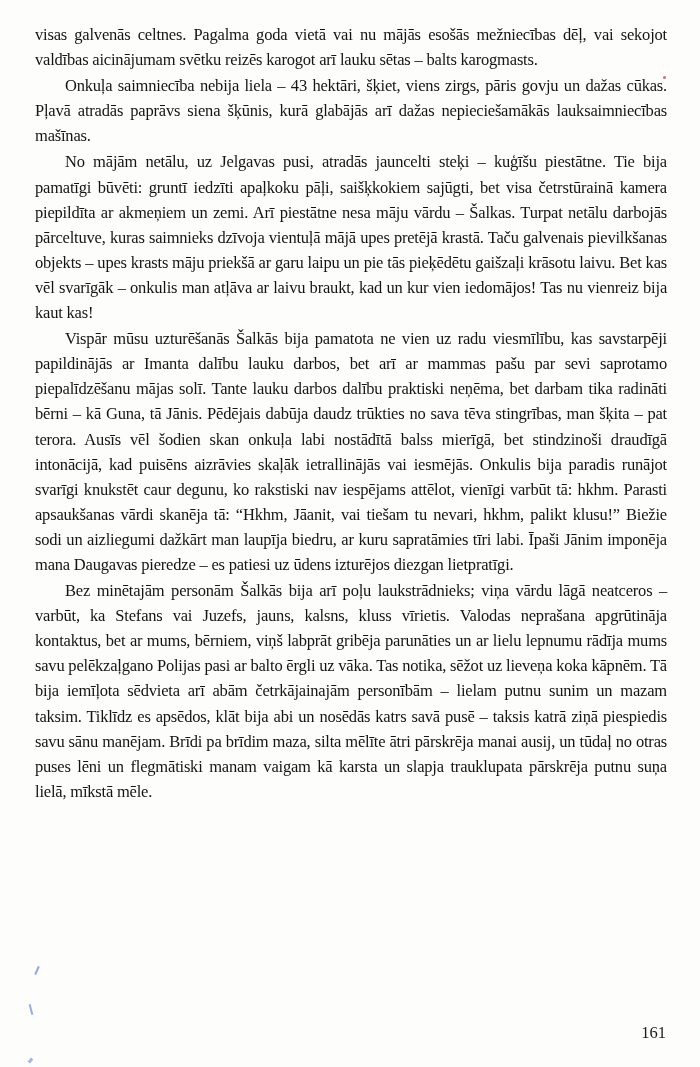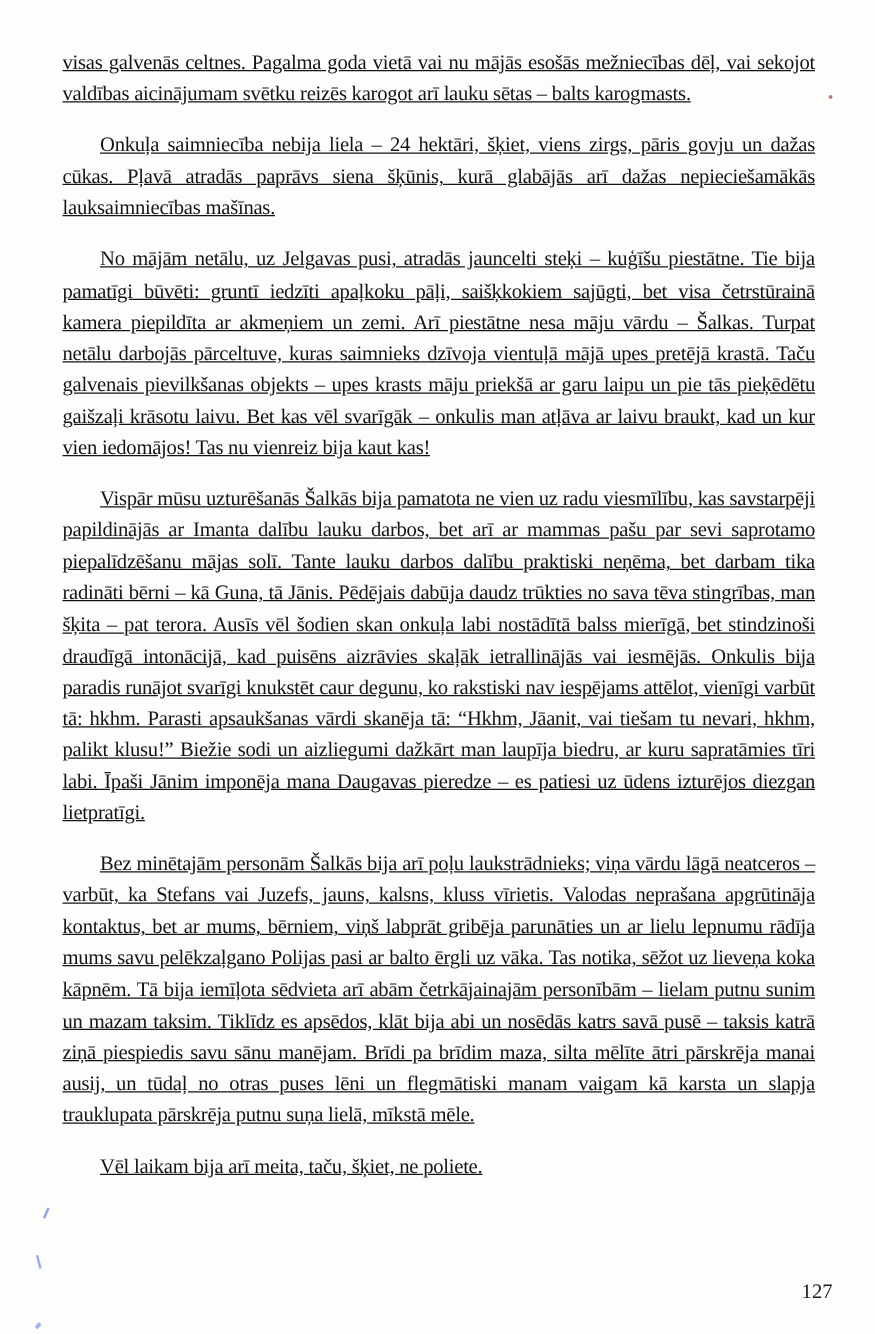--- a/index.html
+++ b/index.html
@@ -23,23 +23,22 @@
     position: absolute;
     left: 34px;
     top: 21px;
     width: 634px;
     font-size: 16.5px;
     line-height: 25.1px;
     letter-spacing: -0.2px;
     text-align: justify;
   }
   .text-block p {
-    margin: 16px;
+    margin: 1px;
     padding: 0;
-    text-decoration: underline;
   }
   .text-block p.indent {
     text-indent: 30px;
   }
   .text-block p.continues {
     text-align-last: justify;
   }
   .page-number {
     position: absolute;
     right: 34px;
@@ -89,26 +88,25 @@
     transform: rotate(40deg);
     opacity: 0.45;
   }
 </style>
 </head>
 <body>
 
 <div class="page">
   <div class="text-block">
       <p class="">visas galvenās celtnes. Pagalma goda vietā vai nu mājās esošās mežniecības dēļ, vai sekojot valdības aicinājumam svētku reizēs karogot arī lauku sētas – balts karogmasts.</p>
-      <p class="indent">Onkuļa saimniecība nebija liela – 24 hektāri, šķiet, viens zirgs, pāris govju un dažas cūkas. Pļavā atradās paprāvs siena šķūnis, kurā glabājās arī dažas nepieciešamākās lauksaimniecības mašīnas.</p>
+      <p class="indent">Onkuļa saimniecība nebija liela – 43 hektāri, šķiet, viens zirgs, pāris govju un dažas cūkas. Pļavā atradās paprāvs siena šķūnis, kurā glabājās arī dažas nepieciešamākās lauksaimniecības mašīnas.</p>
       <p class="indent">No mājām netālu, uz Jelgavas pusi, atradās jauncelti steķi – kuģīšu piestātne. Tie bija pamatīgi būvēti: gruntī iedzīti apaļkoku pāļi, saišķkokiem sajūgti, bet visa četrstūrainā kamera piepildīta ar akmeņiem un zemi. Arī piestātne nesa māju vārdu – Šalkas. Turpat netālu darbojās pārceltuve, kuras saimnieks dzīvoja vientuļā mājā upes pretējā krastā. Taču galvenais pievilkšanas objekts – upes krasts māju priekšā ar garu laipu un pie tās pieķēdētu gaišzaļi krāsotu laivu. Bet kas vēl svarīgāk – onkulis man atļāva ar laivu braukt, kad un kur vien iedomājos! Tas nu vienreiz bija kaut kas!</p>
       <p class="indent">Vispār mūsu uzturēšanās Šalkās bija pamatota ne vien uz radu viesmīlību, kas savstarpēji papildinājās ar Imanta dalību lauku darbos, bet arī ar mammas pašu par sevi saprotamo piepalīdzēšanu mājas solī. Tante lauku darbos dalību praktiski neņēma, bet darbam tika radināti bērni – kā Guna, tā Jānis. Pēdējais dabūja daudz trūkties no sava tēva stingrības, man šķita – pat terora. Ausīs vēl šodien skan onkuļa labi nostādītā balss mierīgā, bet stindzinoši draudīgā intonācijā, kad puisēns aizrāvies skaļāk ietrallinājās vai iesmējās. Onkulis bija paradis runājot svarīgi knukstēt caur degunu, ko rakstiski nav iespējams attēlot, vienīgi varbūt tā: hkhm. Parasti apsaukšanas vārdi skanēja tā: “Hkhm, Jāanit, vai tiešam tu nevari, hkhm, palikt klusu!” Biežie sodi un aizliegumi dažkārt man laupīja biedru, ar kuru sapratāmies tīri labi. Īpaši Jānim imponēja mana Daugavas pieredze – es patiesi uz ūdens izturējos diezgan lietpratīgi.</p>
       <p class="indent">Bez minētajām personām Šalkās bija arī poļu laukstrādnieks; viņa vārdu lāgā neatceros – varbūt, ka Stefans vai Juzefs, jauns, kalsns, kluss vīrietis. Valodas neprašana apgrūtināja kontaktus, bet ar mums, bērniem, viņš labprāt gribēja parunāties un ar lielu lepnumu rādīja mums savu pelēkzaļgano Polijas pasi ar balto ērgli uz vāka. Tas notika, sēžot uz lieveņa koka kāpnēm. Tā bija iemīļota sēdvieta arī abām četrkājainajām personībām – lielam putnu sunim un mazam taksim. Tiklīdz es apsēdos, klāt bija abi un nosēdās katrs savā pusē – taksis katrā ziņā piespiedis savu sānu manējam. Brīdi pa brīdim maza, silta mēlīte ātri pārskrēja manai ausij, un tūdaļ no otras puses lēni un flegmātiski manam vaigam kā karsta un slapja trauklupata pārskrēja putnu suņa lielā, mīkstā mēle.</p>
-      <p class="indent">Vēl laikam bija arī meita, taču, šķiet, ne poliete.</p>
     </div>
 
-  <div class="page-number">127</div>
+  <div class="page-number">161</div>
 
   <div class="scan-dot-red"></div>
   <div class="scan-fleck-1"></div>
   <div class="scan-fleck-2"></div>
   <div class="scan-fleck-3"></div>
 </div>
 
 </body></html>

